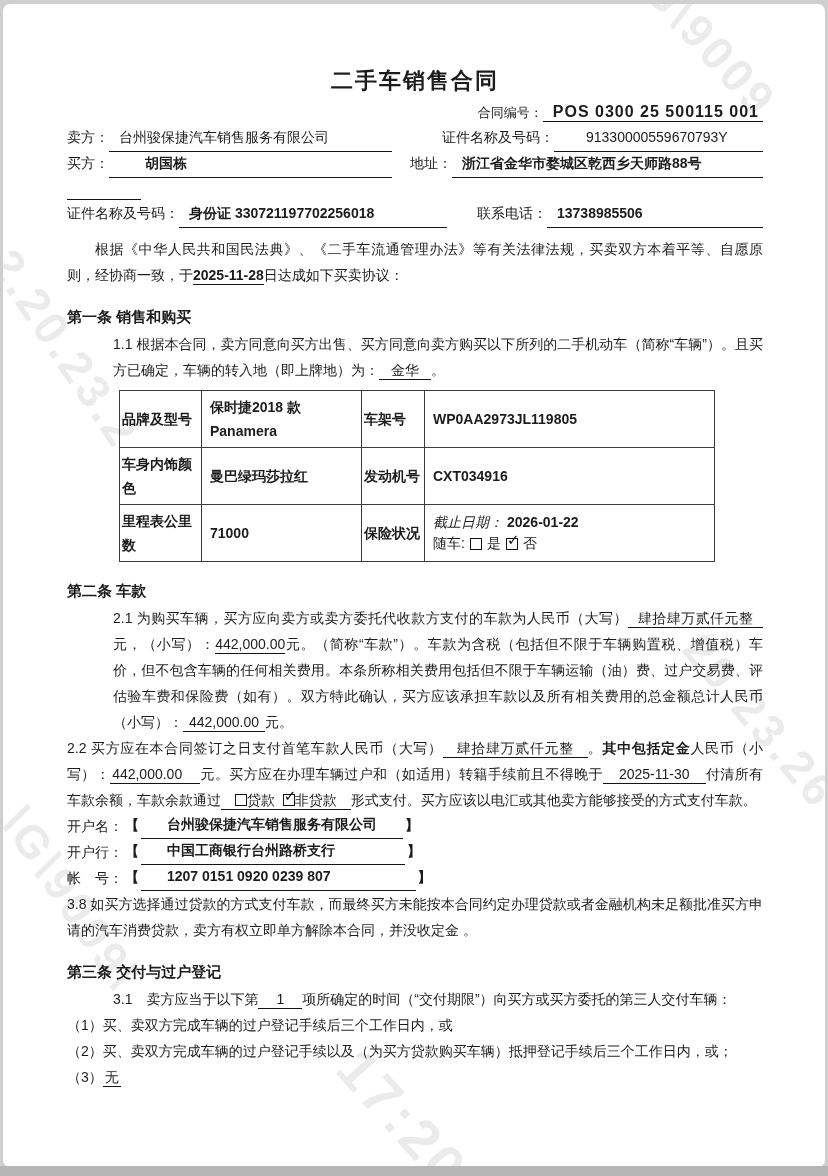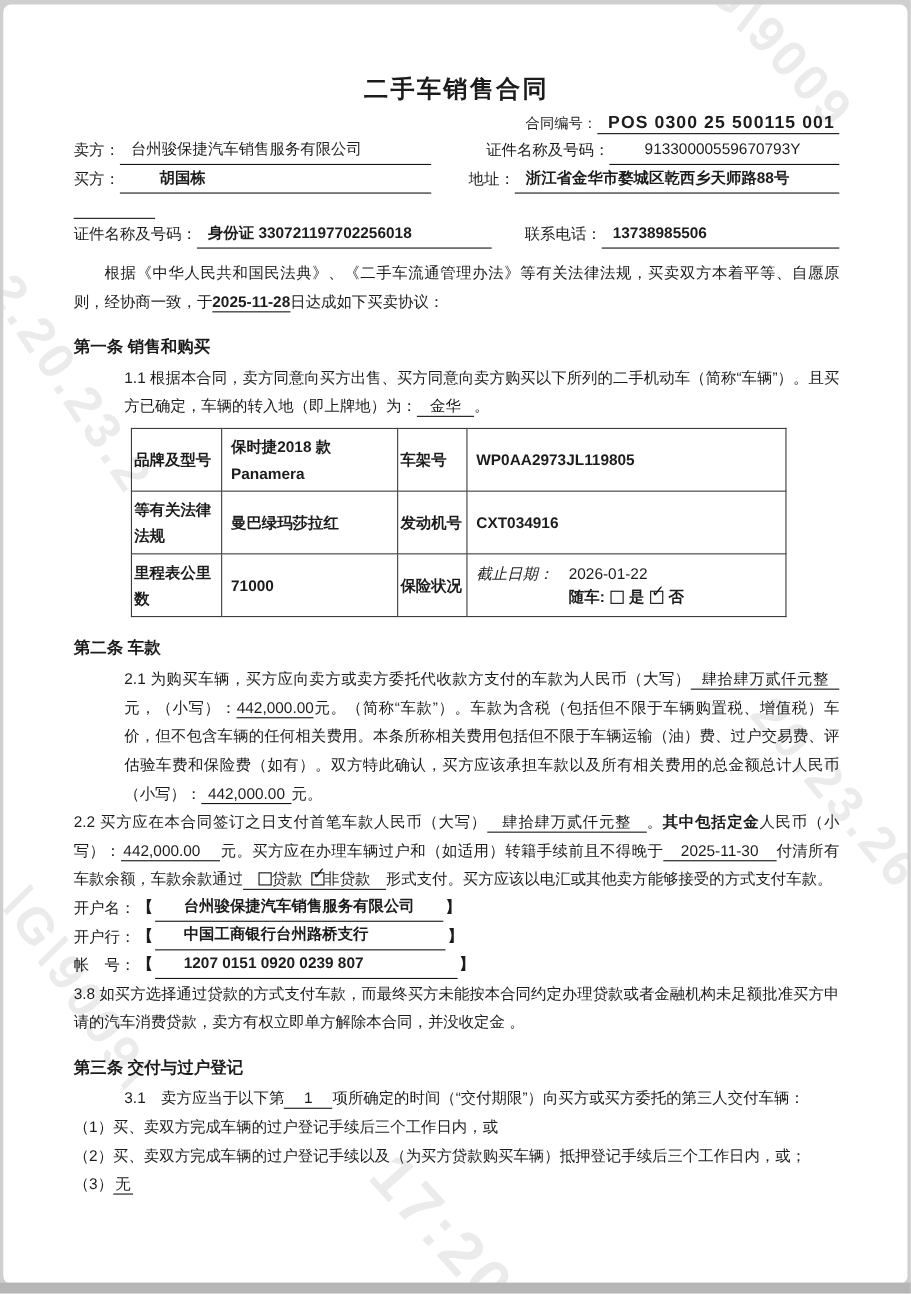--- a/index.html
+++ b/index.html
@@ -33,21 +33,21 @@
   .wm:nth-of-type(2){ left:-52px; top:318px;  transform:rotate(56deg); }
   .wm:nth-of-type(3){ left:652px; top:690px;  transform:rotate(50deg); }
   .wm:nth-of-type(4){ left:-36px; top:868px;  transform:rotate(56deg); }
   .wm:nth-of-type(5){ left:318px; top:1082px; transform:rotate(48deg); font-size:56px; }
   .z{ position:relative; z-index:1; }
 
   .title{ text-align:center; font-size:22px; font-weight:bold; letter-spacing:2px; line-height:30px; }
   .contract-line{ text-align:right; font-size:13px; margin-top:5px; line-height:22px; }
   .contract-line .val{ font-size:16px; font-weight:bold; border-bottom:1.6px solid #111; padding:0 4px 1px 10px; letter-spacing:1px; }
 
-  .prow{ display:flex; align-items:center; height:26px; white-space:nowrap; }
+  .prow{ display:flex; align-items:flex-start; height:26px; white-space:nowrap; }
   .lbl{ flex:none; padding-bottom:1px; }
   .fillbox{ border-bottom:1.4px solid #141414; padding:0 2px 1px 10px; overflow:hidden; }
   .w283{ width:283px; flex:none; }
   .grow{ flex:1 1 auto; }
   .b{ font-weight:bold; }
   .u{ border-bottom:1.4px solid #141414; padding-bottom:1px; }
   .cont-underline{ width:74px; height:20px; border-bottom:1.4px solid #141414; margin-top:2px; }
   .spacer-row{ height:24px; display:flex; align-items:flex-end; }
 
   .para{ text-align:justify; }
@@ -61,22 +61,22 @@
     border:1.3px solid #3c3c3c;
     font-weight:bold; font-size:14px;
     padding:4px 8px; line-height:24px;
     vertical-align:middle;
   }
   table.veh td.tl{ text-align:left; padding:4px 2px; }
   table.veh tr{ height:35px; }
   table.veh tr.last{ height:48px; }
   .ins-line{ display:flex; align-items:center; line-height:21px; }
   .ins-line .dl{ font-weight:normal;font-style:italic; }
-  .ins-line .dv{ font-weight:normal; margin-left:14px; }
-  .ins-line2{ display:flex; align-items:center; gap:5px; line-height:21px; font-weight:bold;justify-content:center; }
+  .ins-line .dv{ font-weight:bold; margin-left:4px; }
+  .ins-line2{ display:flex; align-items:center; gap:5px; line-height:21px; font-weight:normal; }
 
   .cb{ display:inline-block; width:12px; height:12px; border:1.7px solid #111; position:relative; vertical-align:-1px; background:#fff; }
   .cb.ck::after{ content:"✓"; position:absolute; left:0px; top:-7px; font-size:15px; font-weight:bold; color:#111; line-height:1; }
 
   .acct{ display:flex; align-items:flex-end; height:26px; white-space:nowrap; }
   .acct .bk{ font-weight:bold; padding:0 2px 1px 2px; }
   .acct .av{ border-bottom:1.4px solid #141414; font-weight:bold; padding:0 26px 1px 26px; }
 </style>
 </head>
 <body>
@@ -100,21 +100,21 @@
     <div class="prow">
       <span class="lbl">卖方：</span>
       <span class="fillbox w283">台州骏保捷汽车销售服务有限公司</span>
       <span class="lbl" style="margin-left:50px;">证件名称及号码：</span>
       <span class="fillbox grow" style="padding-left:32px;">91330000559670793Y</span>
     </div>
 
     <div class="prow">
       <span class="lbl">买方：</span>
       <span class="fillbox w283 b" style="padding-left:36px;">胡国栋</span>
-      <span class="lbl" style="margin-left:34px;">地址：</span>
+      <span class="lbl" style="margin-left:18px;">地址：</span>
       <span class="fillbox grow b">浙江省金华市婺城区乾西乡天师路88号</span>
     </div>
 
     <div class="spacer-row">
       <span class="cont-underline"></span>
     </div>
 
     <div class="prow">
       <span class="lbl">证件名称及号码：</span>
       <span class="fillbox b" style="width:268px;">身份证 330721197702256018</span>
@@ -139,21 +139,21 @@
           <col style="width:290px">
         </colgroup>
       <tbody>
           <tr>
         <td class="tl">品牌及型号</td>
         <td>保时捷2018 款Panamera</td>
         <td class="tl">车架号</td>
         <td>WP0AA2973JL119805</td>
       </tr>
       <tr>
-        <td class="tl">等有关法律法规</td>
+        <td class="tl">车身内饰颜色</td>
         <td>曼巴绿玛莎拉红</td>
         <td class="tl">发动机号</td>
         <td>CXT034916</td>
       </tr>
       <tr class="last">
         <td class="tl">里程表公里数</td>
         <td>71000</td>
         <td class="tl">保险状况</td>
         <td>
           <div class="ins-line">

